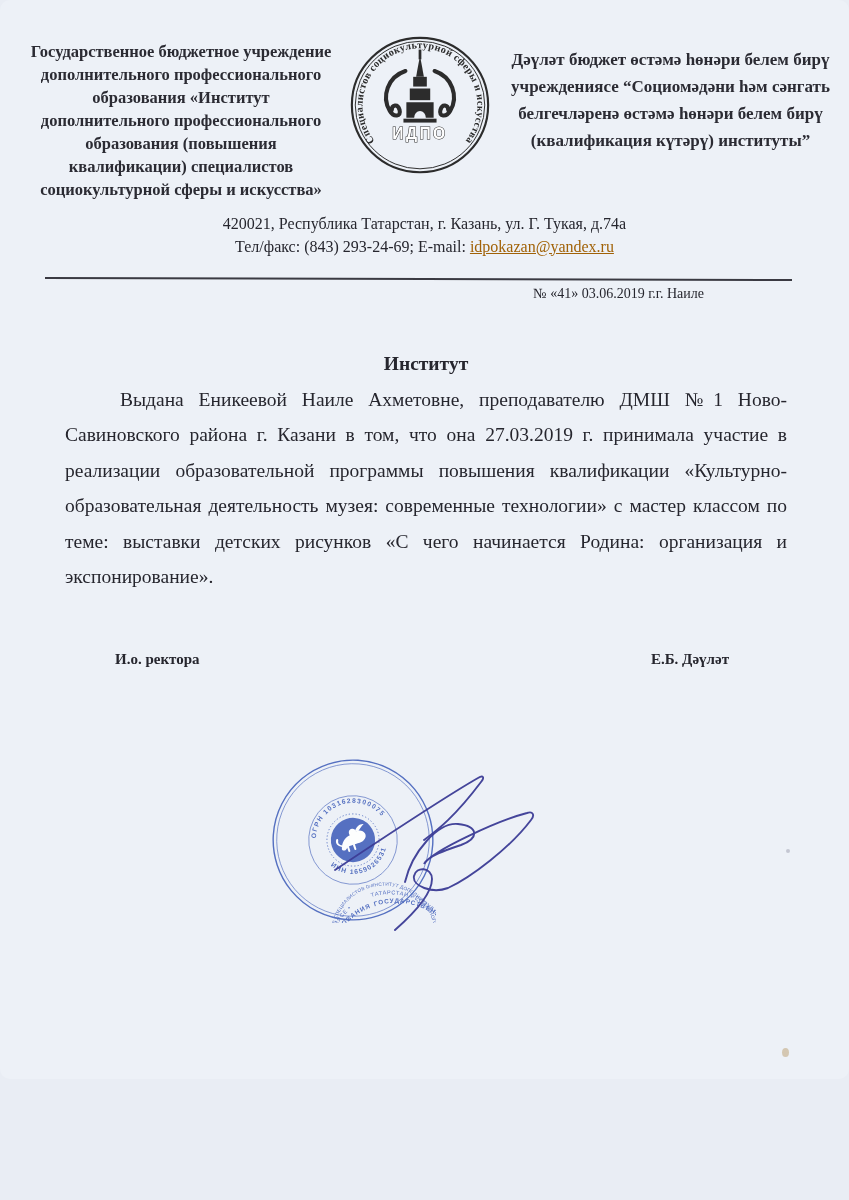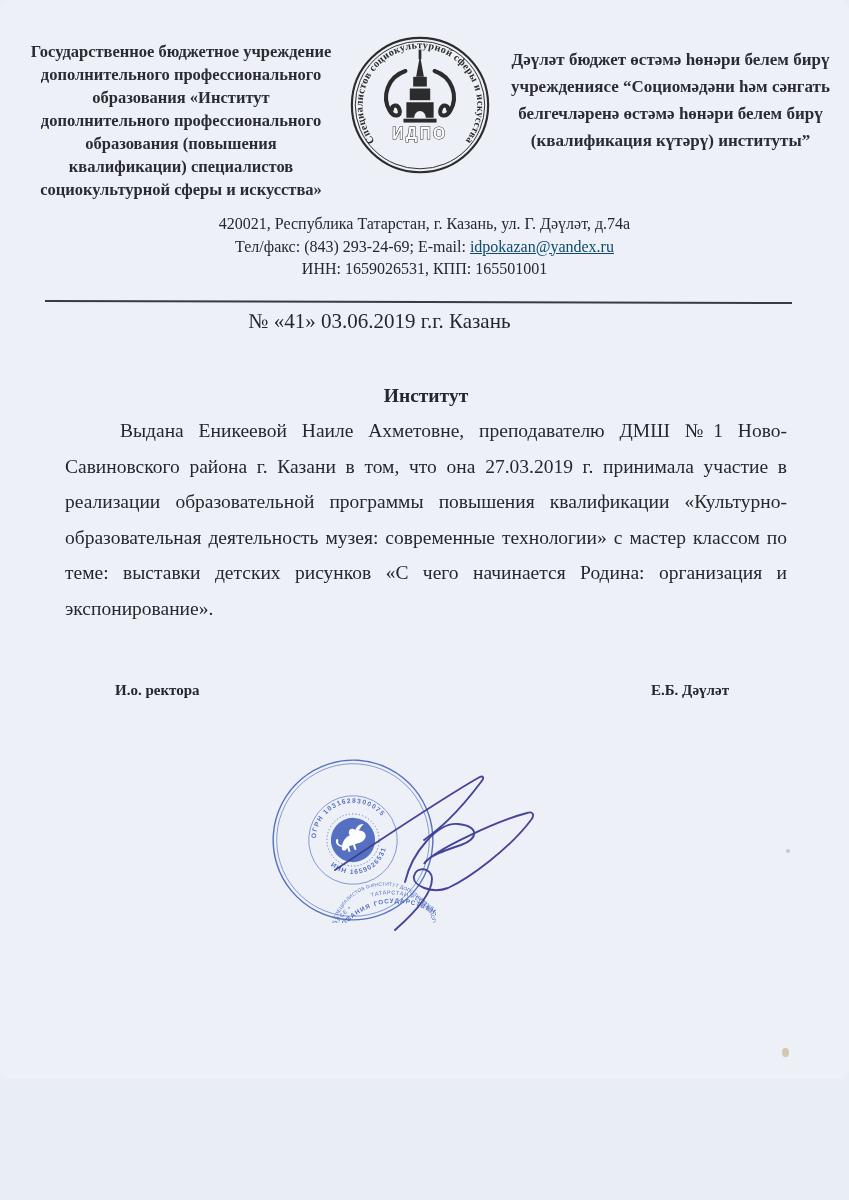--- a/index.html
+++ b/index.html
@@ -19,29 +19,29 @@
     text-align:center; color:#2b2b33;
   }
   .logo-col { width:168px; display:flex; justify-content:center; align-items:flex-start; }
   .logo-col svg { margin-top:-6px; }
   .org-right {
     width:333px; font-weight:bold; font-size:17px; line-height:27px;
     text-align:center; padding-top:6px; color:#2b2b33;
   }
   
   .contacts { margin-top:12px; text-align:center; font-size:16px; line-height:22.5px; }
-  .contacts .email { text-decoration:underline; color:#0c4a6e; }
+  .contacts .email { text-decoration:underline; color:#a16207; }
   
   .rule {
     margin:20px 57px 0 45px; height:0;
     border-top:2px solid #3a3a42; transform:rotate(0.15deg);
   }
   .meta-row {
-    display:flex; justify-content:center;
-    margin:6px 57px 0 45px; padding-left:10px; font-size:21px;
+    display:flex; justify-content:flex-end;
+    margin:6px 57px 0 45px; padding-left:10px; font-size:14px;
   }
   .meta-city { margin-right:88px; }
   
   .docbody { margin:44px 62px 0 65px; font-size:19.5px; line-height:35.5px; }
   .doc-title { text-align:center; font-weight:bold; }
   .docbody p.para { text-align:justify; text-indent:55px; }
   
   .sign-row {
     display:flex; justify-content:space-between;
     margin:56px 120px 0 115px; font-weight:bold; font-size:15px;
@@ -87,29 +87,28 @@
           <path d="M 90,38 C 108,44 115,64 106,79 C 102,86 94,85 96,78 C 98,71 104,73 104,78"></path>
         </g>
         <text x="75" y="108" text-anchor="middle" font-size="16" font-weight="bold" fill="#ffffff" stroke="#2c2c2c" stroke-width="1.1" paint-order="stroke" letter-spacing="2.5" font-family="Liberation Sans, sans-serif">ИДПО</text>
       </svg>
     </div>
 
     <div class="org-right">Дәүләт бюджет өстәмә һөнәри белем бирү учреждениясе “Социомәдәни һәм сәнгать белгечләренә өстәмә һөнәри белем бирү (квалификация күтәрү) институты”</div>
   </div>
 
   <div class="contacts">
-    <div>420021, Республика Татарстан, г. Казань, ул. Г. Дәүләт, д.74а</div>
+    <div>420021, Республика Татарстан, г. Казань, ул. Г. Тукая, д.74а</div>
     <div><span>Тел/факс: (843) 293-24-69; E-mail: </span><span class="email">idpokazan@yandex.ru</span></div>
-    <div>ИНН: 1659026531, КПП: 165501001</div>
   </div>
 
   <div class="rule"></div>
   <div class="meta-row">
     <span>№ «41» 03.06.2019 г.</span>
-    <span class="meta-city">г. Казань</span>
+    <span class="meta-city">г. Наиле</span>
   </div>
 
   <div class="docbody">
     <p class="doc-title">Институт</p>
     <p class="para">Выдана Еникеевой Наиле Ахметовне, преподавателю ДМШ №1 Ново-Савиновского района г. Казани в том, что она 27.03.2019 г. принимала участие в реализации образовательной программы повышения квалификации «Культурно-образовательная деятельность музея: современные технологии» с мастер классом по теме: выставки детских рисунков «С чего начинается Родина: организация и экспонирование».</p>
   </div>
 
   <div class="sign-row">
     <span>И.о. ректора</span>
     <span>Е.Б. Дәүләт</span>

